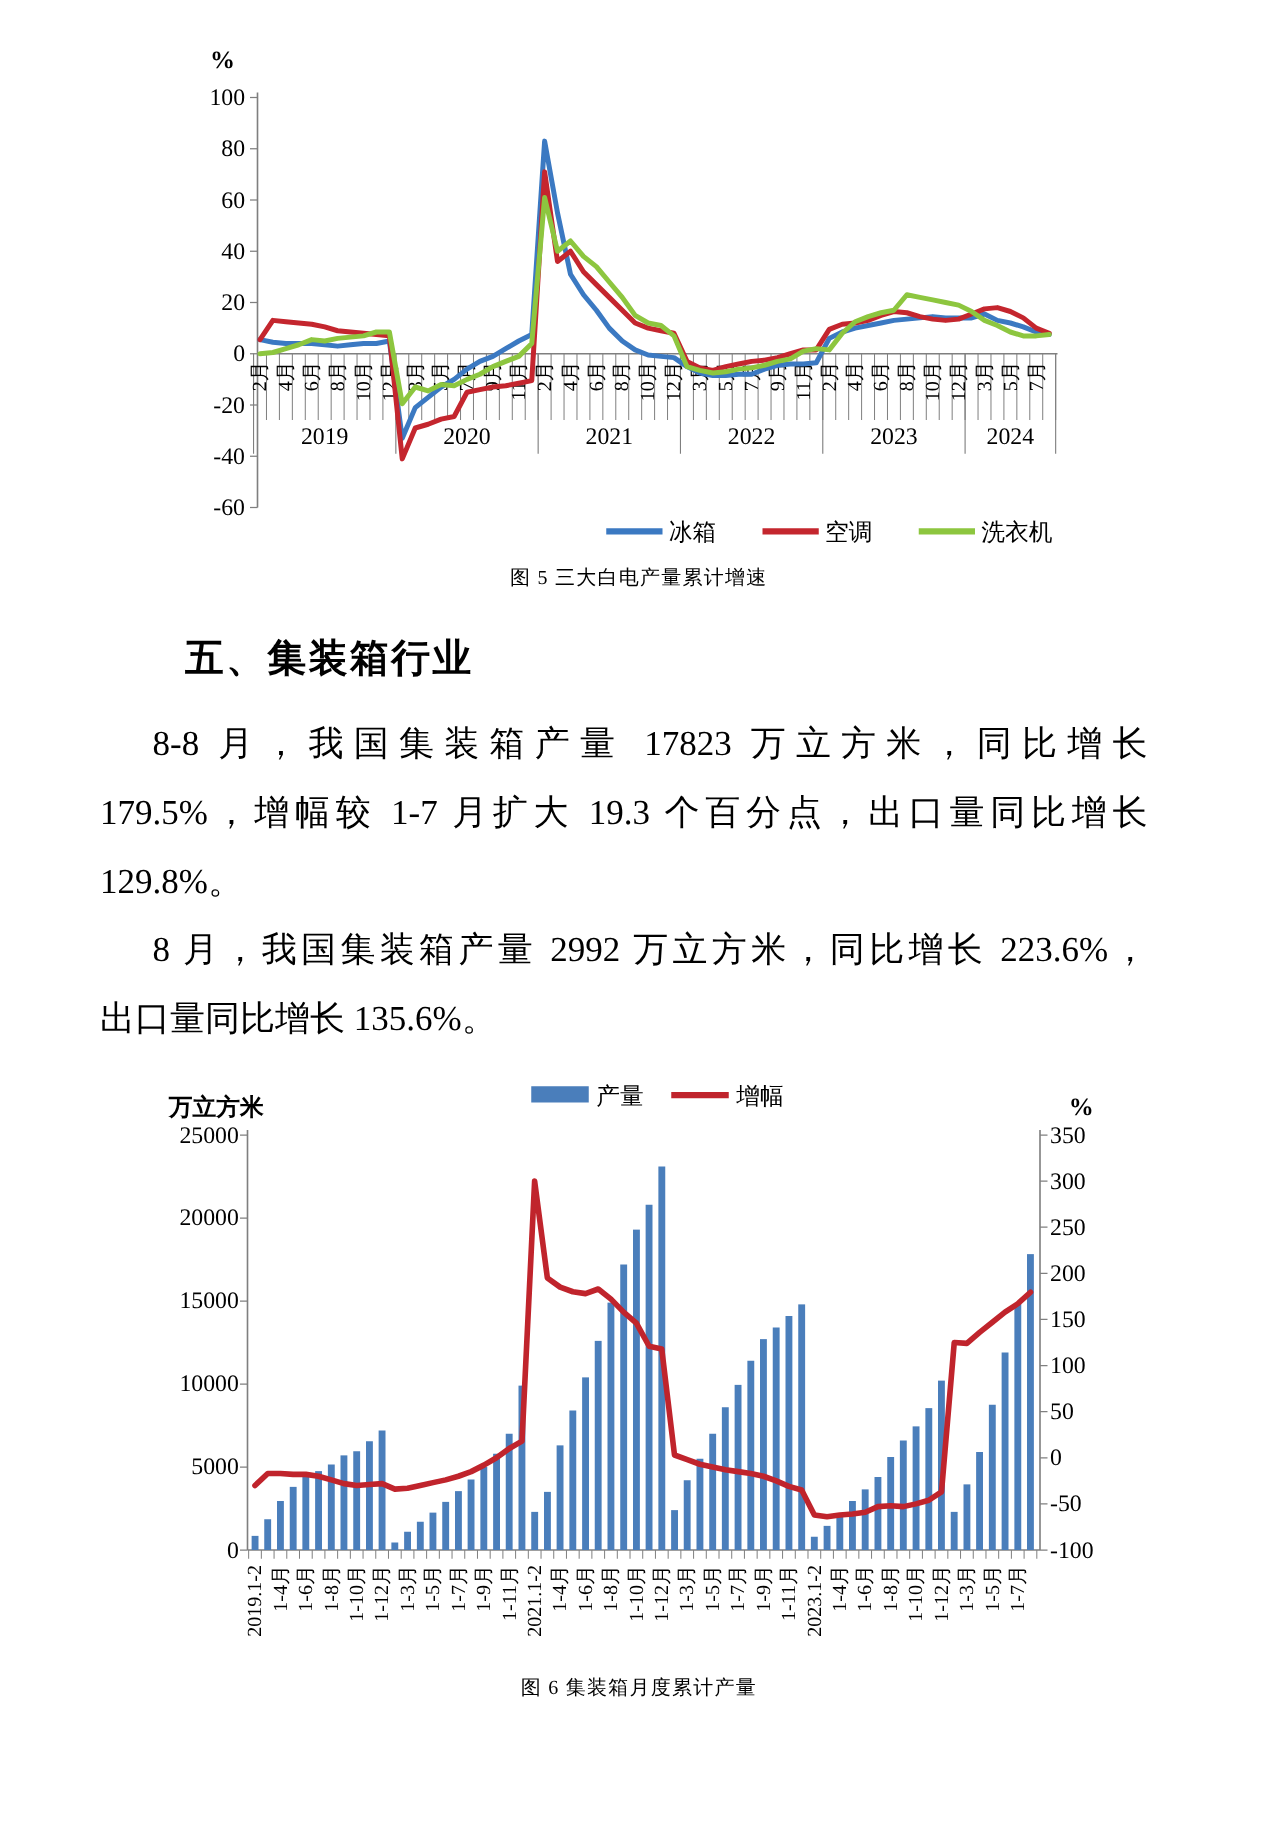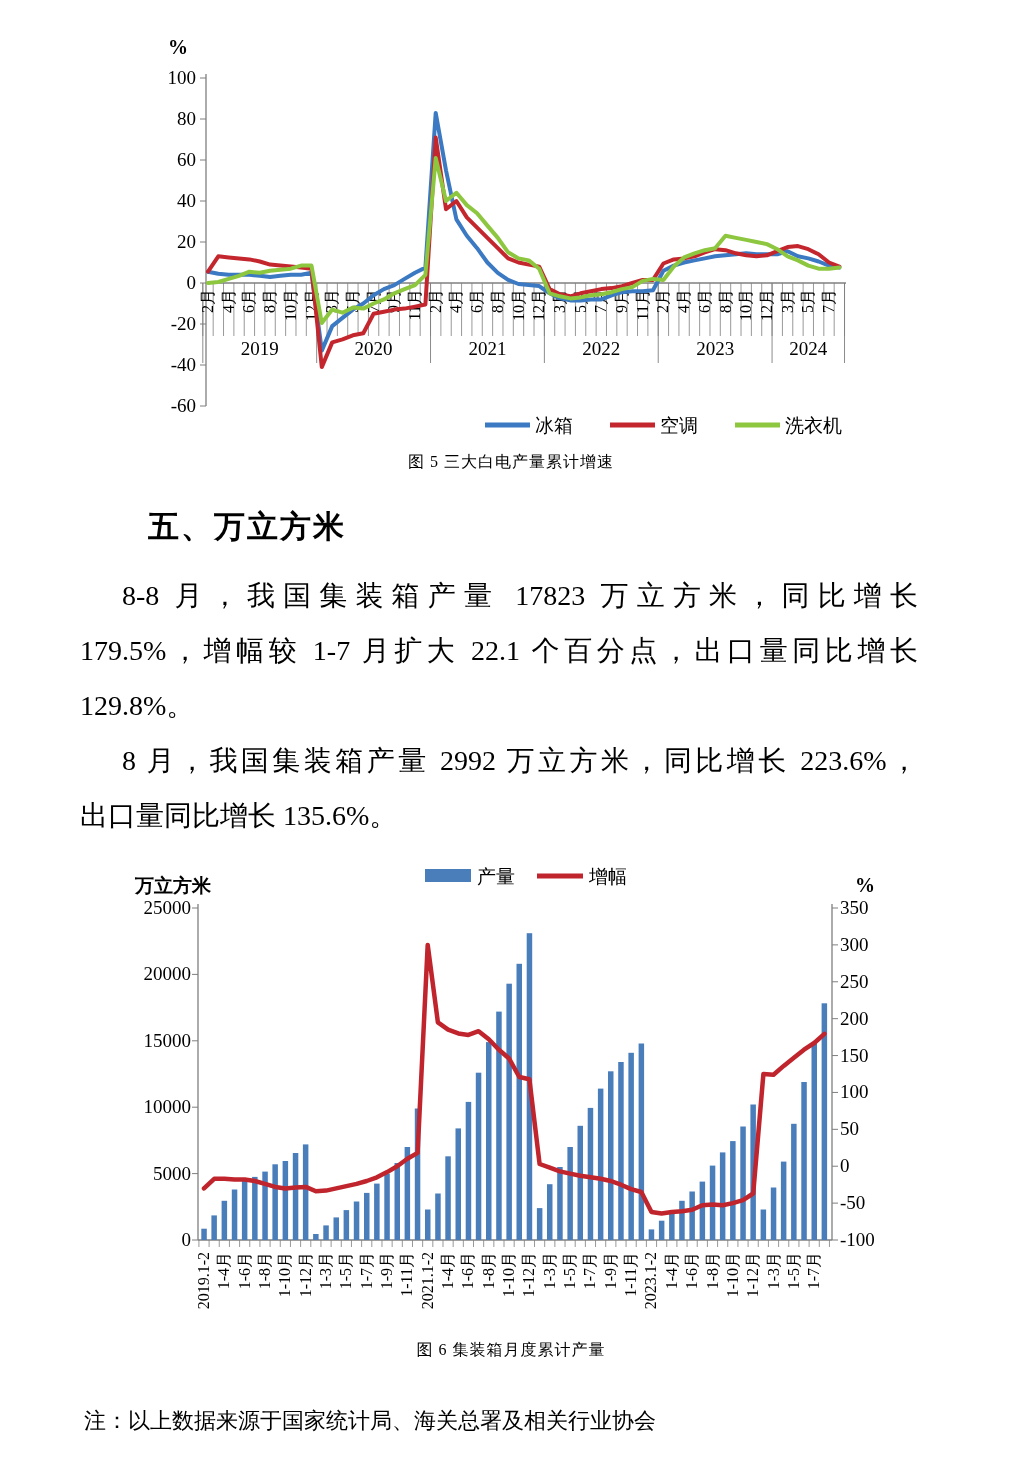--- a/index.html
+++ b/index.html
@@ -162,25 +162,25 @@
         <text x="395" y="412" font-size="19">冰箱</text>
         <line x1="470" y1="405" x2="515" y2="405" stroke="#C4262E" stroke-width="5"></line>
         <text x="520" y="412" font-size="19">空调</text>
         <line x1="595" y1="405" x2="640" y2="405" stroke="#8DC63F" stroke-width="5"></line>
         <text x="645" y="412" font-size="19">洗衣机</text>
       </g>
     </svg>
 
   <div class="caption" style="top:452px;">图 5 三大白电产量累计增速</div>
 
-  <div class="heading">五、万立方米</div>
+  <div class="heading">五、集装箱行业</div>
 
   <div class="bodytext">
     <div class="bline just indent">8-8 月，我国集装箱产量 17823 万立方米，同比增长</div>
-    <div class="bline just">179.5%，增幅较 1-7 月扩大 22.1 个百分点，出口量同比增长</div>
+    <div class="bline just">179.5%，增幅较 1-7 月扩大 19.3 个百分点，出口量同比增长</div>
     <div class="bline">129.8%。</div>
     <div class="bline just indent">8 月，我国集装箱产量 2992 万立方米，同比增长 223.6%，</div>
     <div class="bline">出口量同比增长 135.6%。</div>
   </div>
 
   <svg id="fig6" class="chart" style="left:85px;top:850px;" width="900" height="480">
       <g>
         <text x="50" y="42" font-size="19" font-weight="bold">万立方米</text>
         <text x="770" y="42" font-size="20" font-weight="bold">%</text>
         <text x="106" y="396" font-size="19" text-anchor="end">0</text>
@@ -383,14 +383,13 @@
       <g>
         <rect x="340" y="19" width="46" height="13" fill="#4A7EBB"></rect>
         <text x="392" y="33" font-size="19">产量</text>
         <line x1="452" y1="26" x2="498" y2="26" stroke="#C0242C" stroke-width="5"></line>
         <text x="504" y="33" font-size="19">增幅</text>
       </g>
     </svg>
 
   <div class="caption" style="top:1340px;">图 6 集装箱月度累计产量</div>
 
-  <div class="footnote">注：以上数据来源于国家统计局、海关总署及相关行业协会</div>
 </div>
 
 </body></html>

